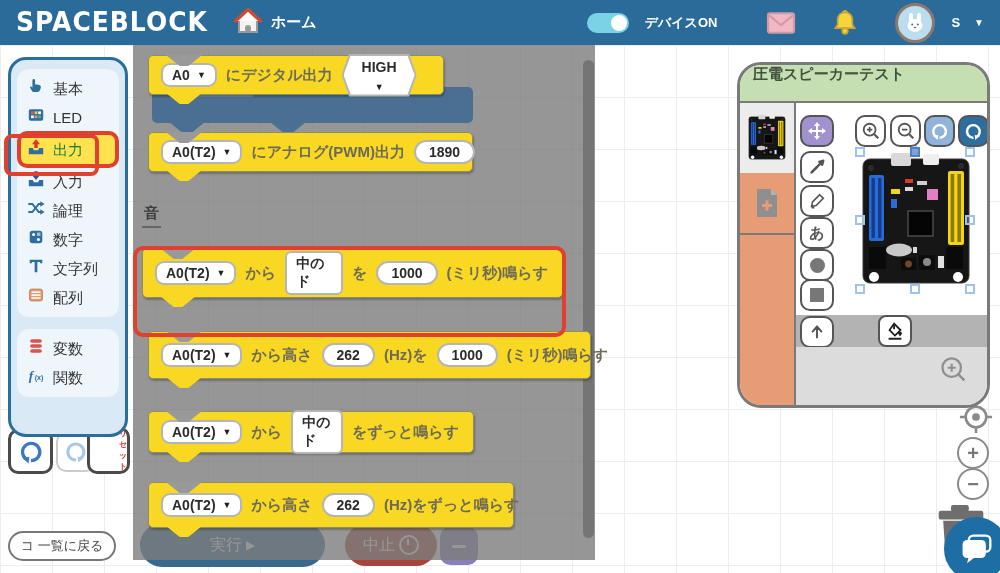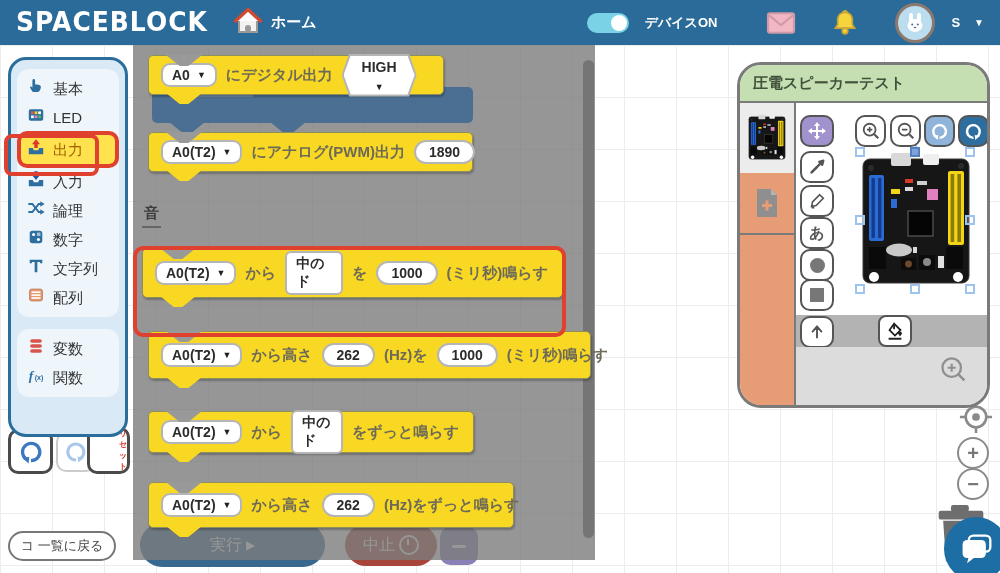--- a/index.html
+++ b/index.html
@@ -20,21 +20,21 @@
   .nav-ic{margin:0 11px;display:flex;align-items:center;}
   .avatar{width:34px;height:34px;border-radius:50%;background:#bcdcef;border:3px solid #8a796c;display:flex;align-items:center;justify-content:center;margin-left:14px;}
   .user-name{color:#fff;font-weight:bold;font-size:13px;margin-left:6px;}
   .nav-caret{color:#fff;font-size:10px;margin-left:4px;font-style:normal;}
   
   .sidebar{position:absolute;left:8px;top:57px;width:120px;height:380px;background:#d9eaf6;border:3px solid #2b6e9c;
     border-radius:18px;box-sizing:border-box;padding:9px 6px;display:flex;flex-direction:column;gap:12px;z-index:20;}
   .sb-group{background:#eef6fc;border-radius:12px;padding:5px 4px;display:flex;flex-direction:column;}
   .sb-item{display:flex;align-items:center;gap:8px;padding:3px 6px;font-size:15px;color:#333;line-height:20px;position:relative;border-radius:6px;}
   .sb-item svg{flex:0 0 auto;}
-  .sb-item.selected{background:#ffe24d;color:#a16207;box-shadow:0 0 0 4px #e0402e;margin:3px 0;}
+  .sb-item.selected{background:#ffe24d;color:#15803d;box-shadow:0 0 0 4px #e0402e;margin:3px 0;}
   
   .sq-btn{position:absolute;background:#fff;border-radius:10px;display:flex;flex-direction:column;align-items:center;justify-content:center;box-sizing:border-box;}
   .undo-btn{left:8px;top:429px;width:45px;height:45px;border:3px solid #4a4a4a;}
   .redo-btn{left:56px;top:432px;width:40px;height:40px;border:2px solid #cccccc;}
   .reset-btn{left:87px;top:427px;width:43px;height:47px;border:3px solid #4a4a4a;padding-left:29px;}
   .reset-label{font-size:8px;color:#d9392a;font-weight:bold;margin-top:-2px;}
   .back-btn{position:absolute;left:8px;top:531px;width:108px;height:30px;background:#fff;border:2px solid #777;
     border-radius:15px;display:flex;align-items:center;justify-content:center;font-size:13px;color:#444;box-sizing:border-box;z-index:20;}
   
   .run-btn{position:absolute;border-radius:22px;display:flex;align-items:center;justify-content:center;gap:4px;color:#fff;font-weight:normal;font-size:16px;z-index:1;}
@@ -60,21 +60,21 @@
   .hex-in b{color:#2b2b2b;font-size:14px;}
   .blue-block{position:absolute;background:#4b6f92;border-radius:5px;}
   .blue-block::after{content:'';position:absolute;bottom:-10px;left:17px;width:36px;height:11px;background:#4b6f92;
     clip-path:polygon(0 0,100% 0,62% 100%,38% 100%);}
   .ghost-text{position:absolute;left:30px;top:2px;width:110px;height:8px;background:rgba(255,255,255,0.22);border-radius:3px;}
   .hl-box{position:absolute;border:4px solid #e0402e;border-radius:10px;box-sizing:border-box;pointer-events:none;}
   
   .panel{position:absolute;left:737px;top:62px;width:253px;height:346px;background:#fff;border:3px solid #7a7a7a;
     border-radius:24px;box-sizing:border-box;overflow:hidden;z-index:20;}
   .panel-header{position:absolute;left:0;top:0;width:247px;height:38px;background:#c5dfb3;border-bottom:2px solid #7a7a7a;
-    display:flex;align-items:center;padding-left:13px;box-sizing:border-box;font-weight:bold;font-size:15px;color:#41513a;}
+    display:flex;padding-left:13px;box-sizing:border-box;font-weight:bold;font-size:15px;color:#41513a;}
   .panel-leftcol{position:absolute;left:0;top:38px;width:54px;bottom:0;background:#e69c74;border-right:2px solid #7a7a7a;box-sizing:content-box;}
   .thumb-cell{position:absolute;left:0;top:0;width:54px;height:70px;background:#ececec;display:flex;align-items:center;justify-content:center;}
   .add-cell{position:absolute;left:0;top:70px;width:54px;height:60px;display:flex;align-items:center;justify-content:center;}
   .col-divider{position:absolute;left:0;top:130px;width:54px;height:2px;background:#7a7a7a;}
   .panel-canvas{position:absolute;left:56px;top:38px;right:0;height:212px;background:#fff;}
   .panel-strip{position:absolute;left:56px;top:250px;right:0;height:32px;background:#b3b3b3;}
   .panel-bottom{position:absolute;left:56px;top:282px;right:0;bottom:0;background:#dcdcdc;}
   .tool-btn{position:absolute;width:34px;height:32px;background:#fff;border:2px solid #555;border-radius:10px;
     display:flex;align-items:center;justify-content:center;box-sizing:border-box;}
   .tool-btn.move{background:#a191cc;}

